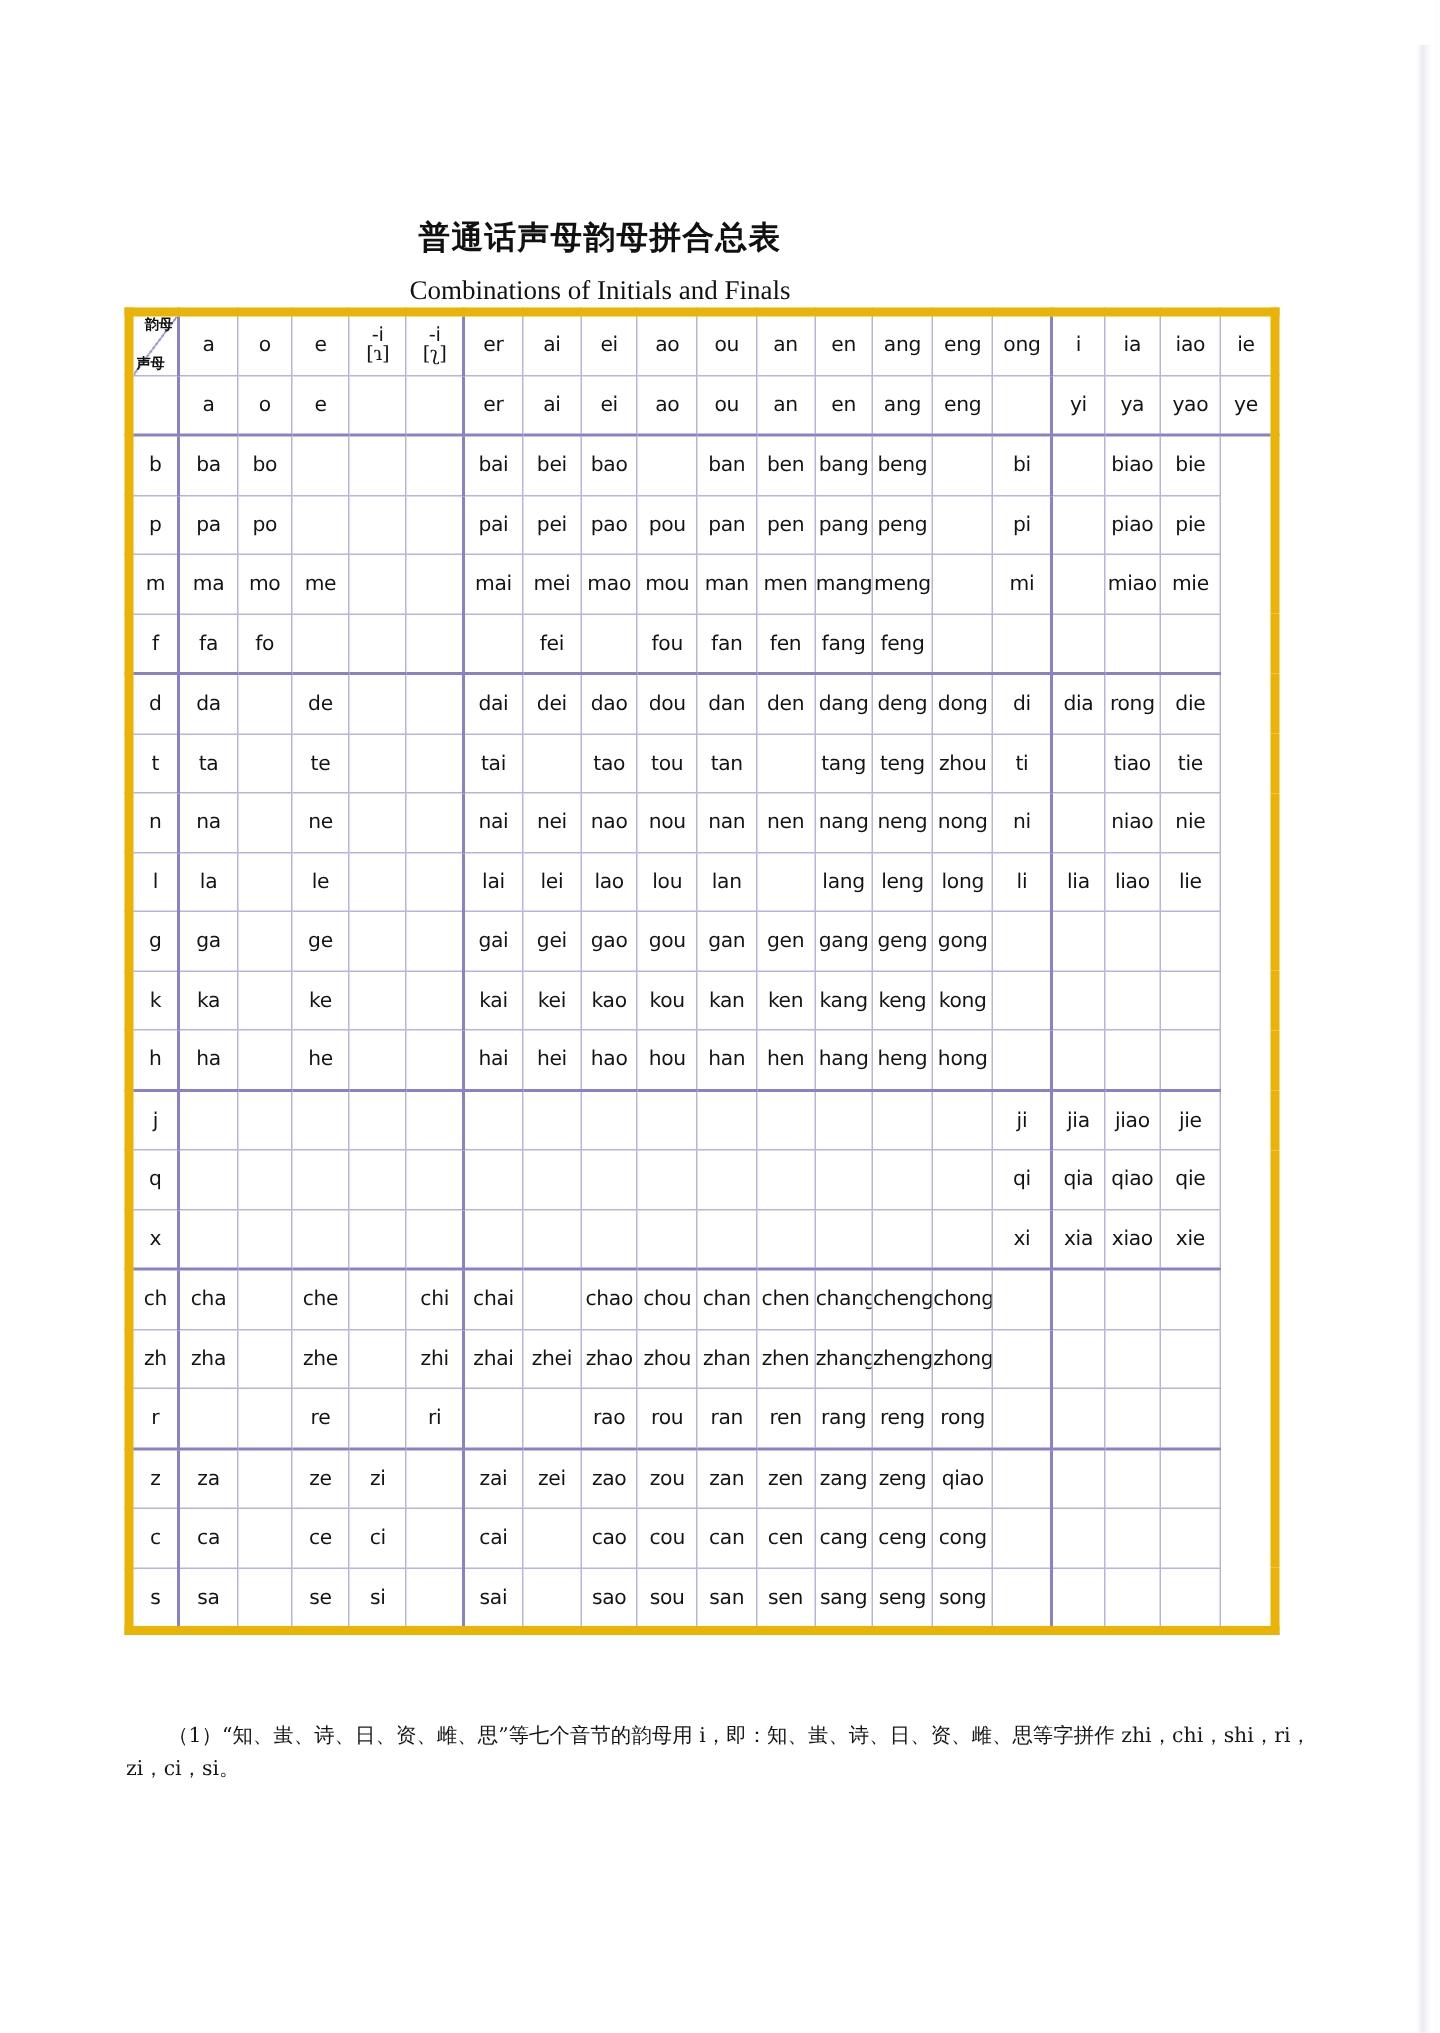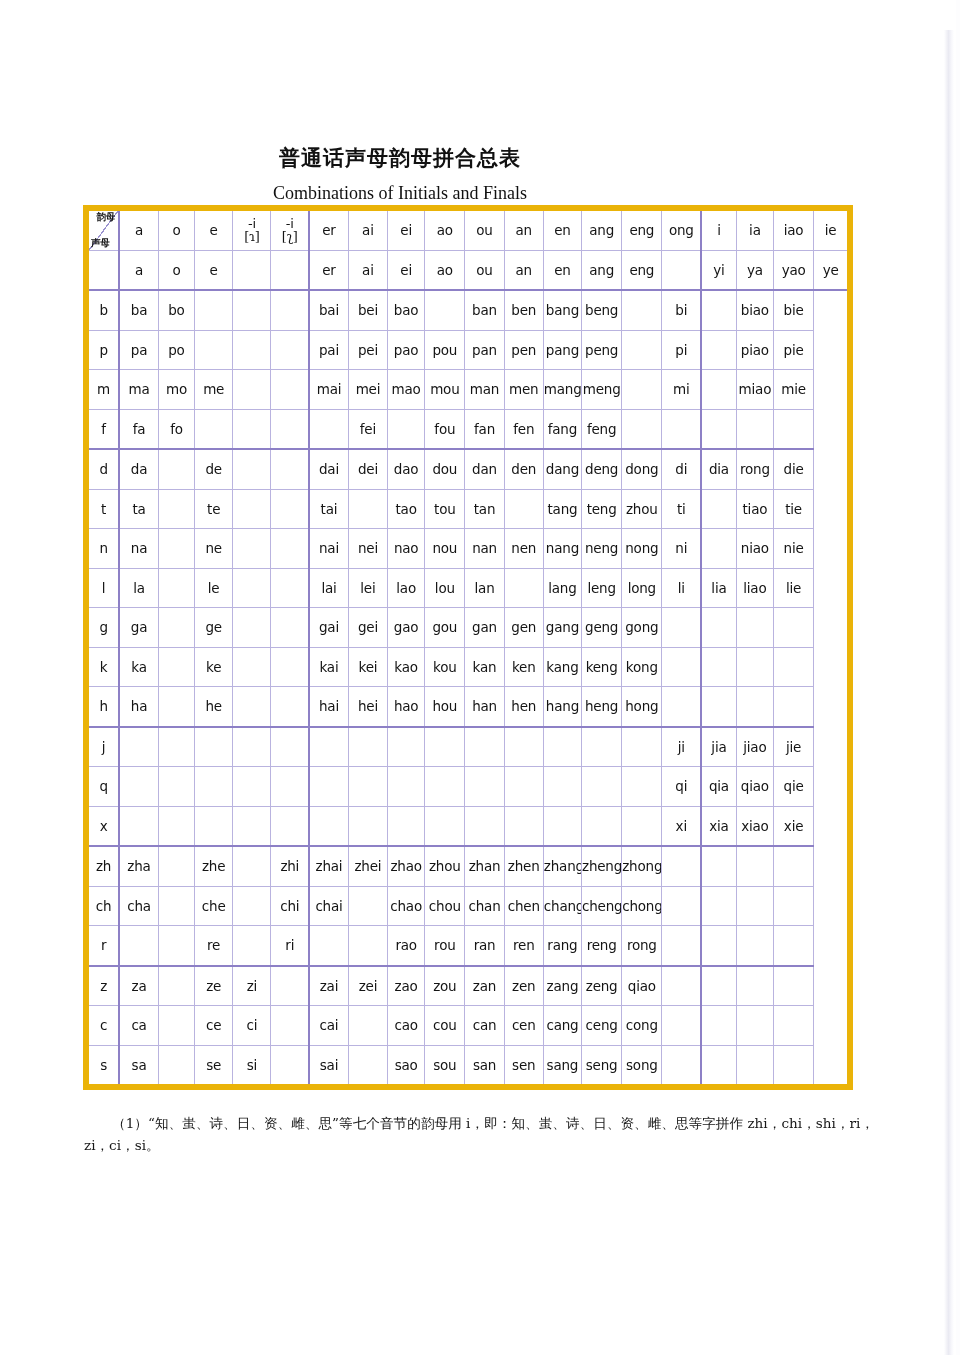--- a/index.html
+++ b/index.html
@@ -90,21 +90,21 @@
 
   .notes{
     position:absolute; left:84px; top:1112px; width:790px;
     font-family:"DejaVu Serif", serif;
     font-size:13.6px;
     line-height:1.62;
     color:#161616;
     text-align:justify;
   }
   .notes p{ margin:0; text-indent:0; }
-  .notes p.ind{ text-indent:28px; }
+  .notes p.ind{ text-indent:28px;margin-top:34px; }
 </style>
 </head>
 <body>
 
 <div class="page-edge"></div>
 <div class="page-edge-2"></div>
 
 <div class="titles">
   <div class="title-cn">普通话声母韵母拼合总表</div>
   <div class="title-en">Combinations of Initials and Finals</div>
@@ -476,61 +476,61 @@
           <td></td>
           <td></td>
           <td></td>
           <td></td>
           <td class="gR">xi</td>
           <td>xia</td>
           <td>xiao</td>
           <td>xie</td>
         </tr>
         <tr>
+          <td class="ini gR">ch</td>
+          <td>cha</td>
+          <td></td>
+          <td>che</td>
+          <td></td>
+          <td class="gR">chi</td>
+          <td>chai</td>
+          <td></td>
+          <td>chao</td>
+          <td>chou</td>
+          <td>chan</td>
+          <td>chen</td>
+          <td>chang</td>
+          <td>cheng</td>
+          <td>chong</td>
+          <td class="gR"></td>
+          <td></td>
+          <td></td>
+          <td></td>
+        </tr>
+        <tr>
           <td class="ini gR">zh</td>
           <td>zha</td>
           <td></td>
           <td>zhe</td>
           <td></td>
           <td class="gR">zhi</td>
           <td>zhai</td>
           <td>zhei</td>
           <td>zhao</td>
           <td>zhou</td>
           <td>zhan</td>
           <td>zhen</td>
           <td>zhang</td>
           <td>zheng</td>
           <td>zhong</td>
           <td class="gR"></td>
           <td></td>
           <td></td>
           <td></td>
         </tr>
-        <tr>
-          <td class="ini gR">ch</td>
-          <td>cha</td>
-          <td></td>
-          <td>che</td>
-          <td></td>
-          <td class="gR">chi</td>
-          <td>chai</td>
-          <td></td>
-          <td>chao</td>
-          <td>chou</td>
-          <td>chan</td>
-          <td>chen</td>
-          <td>chang</td>
-          <td>cheng</td>
-          <td>chong</td>
-          <td class="gR"></td>
-          <td></td>
-          <td></td>
-          <td></td>
-        </tr>
         <tr class="gB">
           <td class="ini gR">r</td>
           <td></td>
           <td></td>
           <td>re</td>
           <td></td>
           <td class="gR">ri</td>
           <td></td>
           <td></td>
           <td>rao</td>

